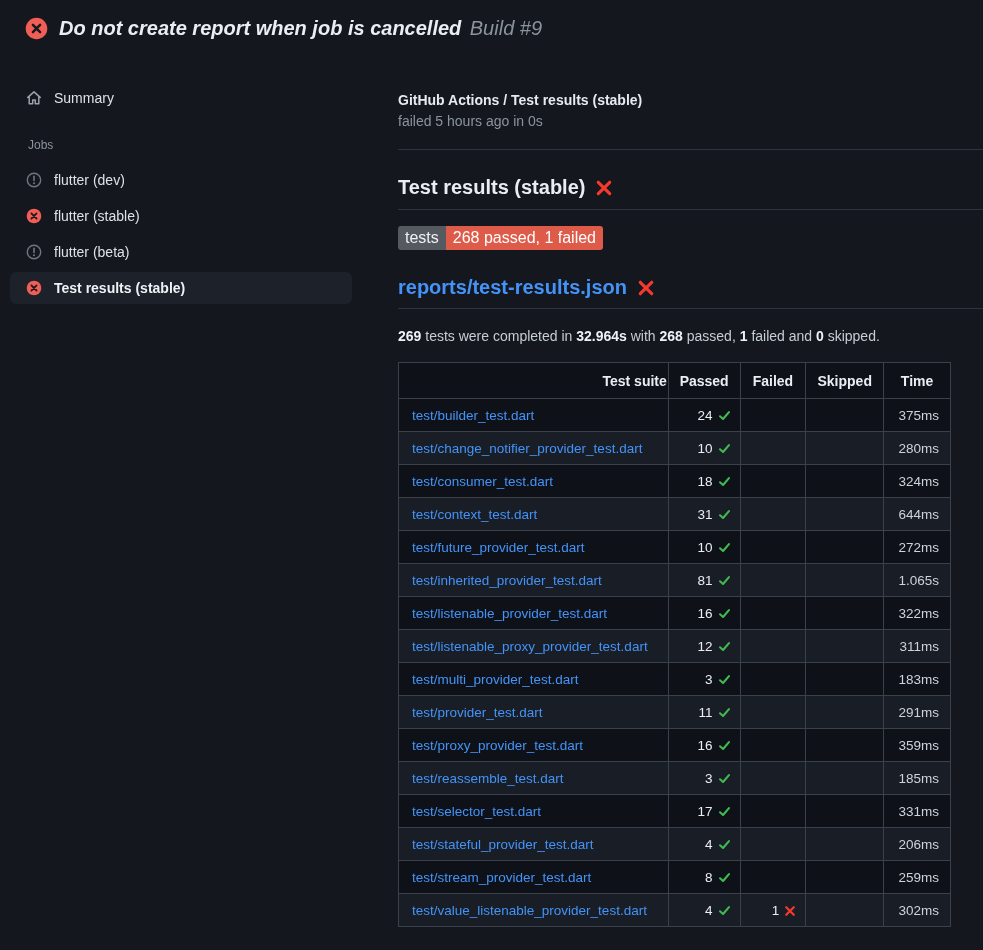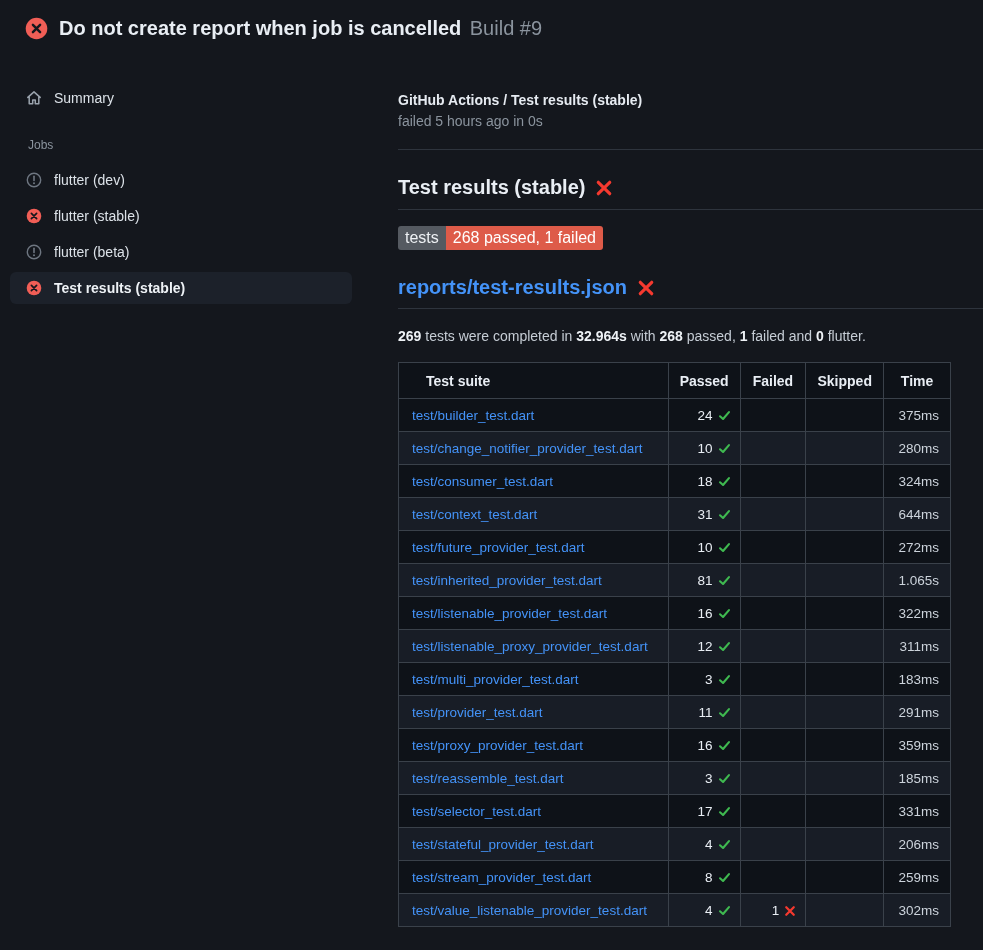--- a/index.html
+++ b/index.html
@@ -4,21 +4,21 @@
 <style>
   * { box-sizing: border-box; }
   html,body { margin:0; padding:0; }
   body {
     width:983px; height:950px; overflow:hidden;
     background:#14171d;
     font-family:"Liberation Sans", sans-serif;
     color:#e3e9f0;
   }
   
-  .header { height:56px; display:flex; align-items:center; padding-left:25px; gap:11px; }
+  .header { height:56px; display:flex; align-items:center; padding-left:25px; gap:11px;font-style:italic; }
   .h-title { font-size:20px; font-weight:700; color:#e9eef4; }
   .h-build { font-size:20px; font-weight:400; color:#8b949e; margin-left:4px; }
   
   .layout { display:flex; align-items:flex-start; }
   
   .sidebar { width:380px; flex:none; padding-top:22px; }
   .side-item {
     display:flex; align-items:center; gap:12px;
     margin:4px 28px 4px 10px; padding:8px 16px;
     border-radius:6px; font-size:14px; color:#dce2e8; cursor:pointer;
@@ -47,21 +47,21 @@
   .badge-value { background:var(--badge-value-bg,#de5b49); color:#ffffff; padding:4px 7px; }
   .summary-line { margin:19px 0 0 0; font-size:14px; color:#c6cdd5; }
   .summary-line b { color:#eef2f6; font-weight:700; }
   
   table {
     margin-top:18px; width:553px; border-collapse:collapse;
     background:#0e1218; font-size:13.5px;
   }
   th, td { border:1px solid #3a414a; }
   thead th { height:36px; font-size:14px; font-weight:700; color:#e9eef4; text-align:center; }
-  th.th-suite { text-align:left; padding-left:27px; }
+  th.th-suite { text-align:right; padding-left:27px; }
   tbody tr:nth-child(even) { background:#181d26; }
   td { height:33px; padding:0; }
   td.c-suite { padding-left:13px; }
   td.c-suite a { color:var(--link,#4493f8); text-decoration:none; }
   td.c-num { text-align:right; padding-right:9px; white-space:nowrap; }
   td.c-num .val { color:#e9eef4; margin-right:5px; }
   td.c-num svg { vertical-align:-2px; }
   td.c-time { text-align:right; padding-right:11px; color:#ccd3db; }
 </style>
 </head>
@@ -140,21 +140,21 @@
     </div>
 
     <h2 class="report-title">
       <a href="#">reports/test-results.json</a>
       <svg width="18" height="18" viewBox="0 0 16 16">
         <path d="M2.9 2.9l10.2 10.2M13.1 2.9L2.9 13.1" stroke="var(--x-red,#f5392f)" stroke-width="2.8" stroke-linecap="round" fill="none"></path>
       </svg>
     </h2>
     <div class="rule rule-3"></div>
 
-    <p class="summary-line"><b>269</b><span> tests were completed in </span><b>32.964s</b><span> with </span><b>268</b><span> passed, </span><b>1</b><span> failed and </span><b>0</b><span> flutter.</span></p>
+    <p class="summary-line"><b>269</b><span> tests were completed in </span><b>32.964s</b><span> with </span><b>268</b><span> passed, </span><b>1</b><span> failed and </span><b>0</b><span> skipped.</span></p>
 
     <table>
       <colgroup>
         <col style="width:270px">
           <col style="width:72px">
           <col style="width:66px">
           <col style="width:78px">
           <col style="width:67px">
       </colgroup>
       <thead>

